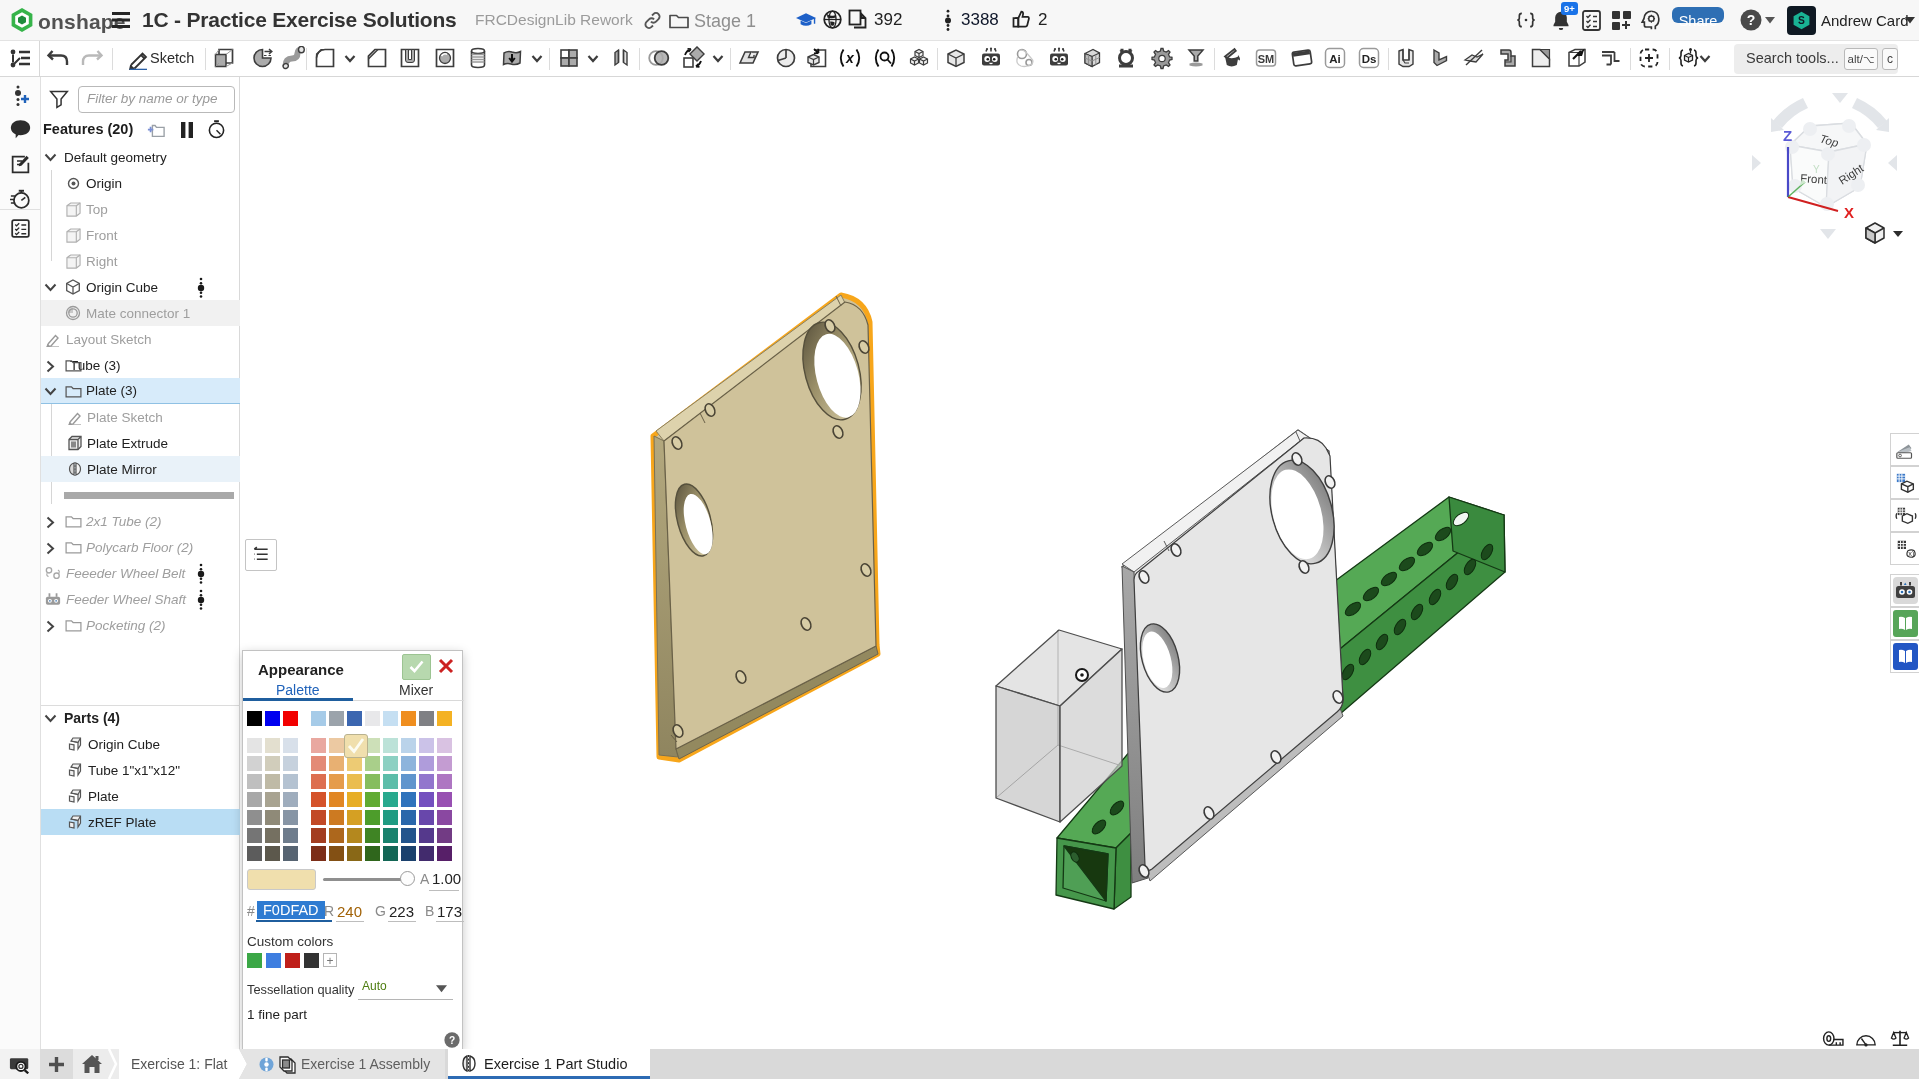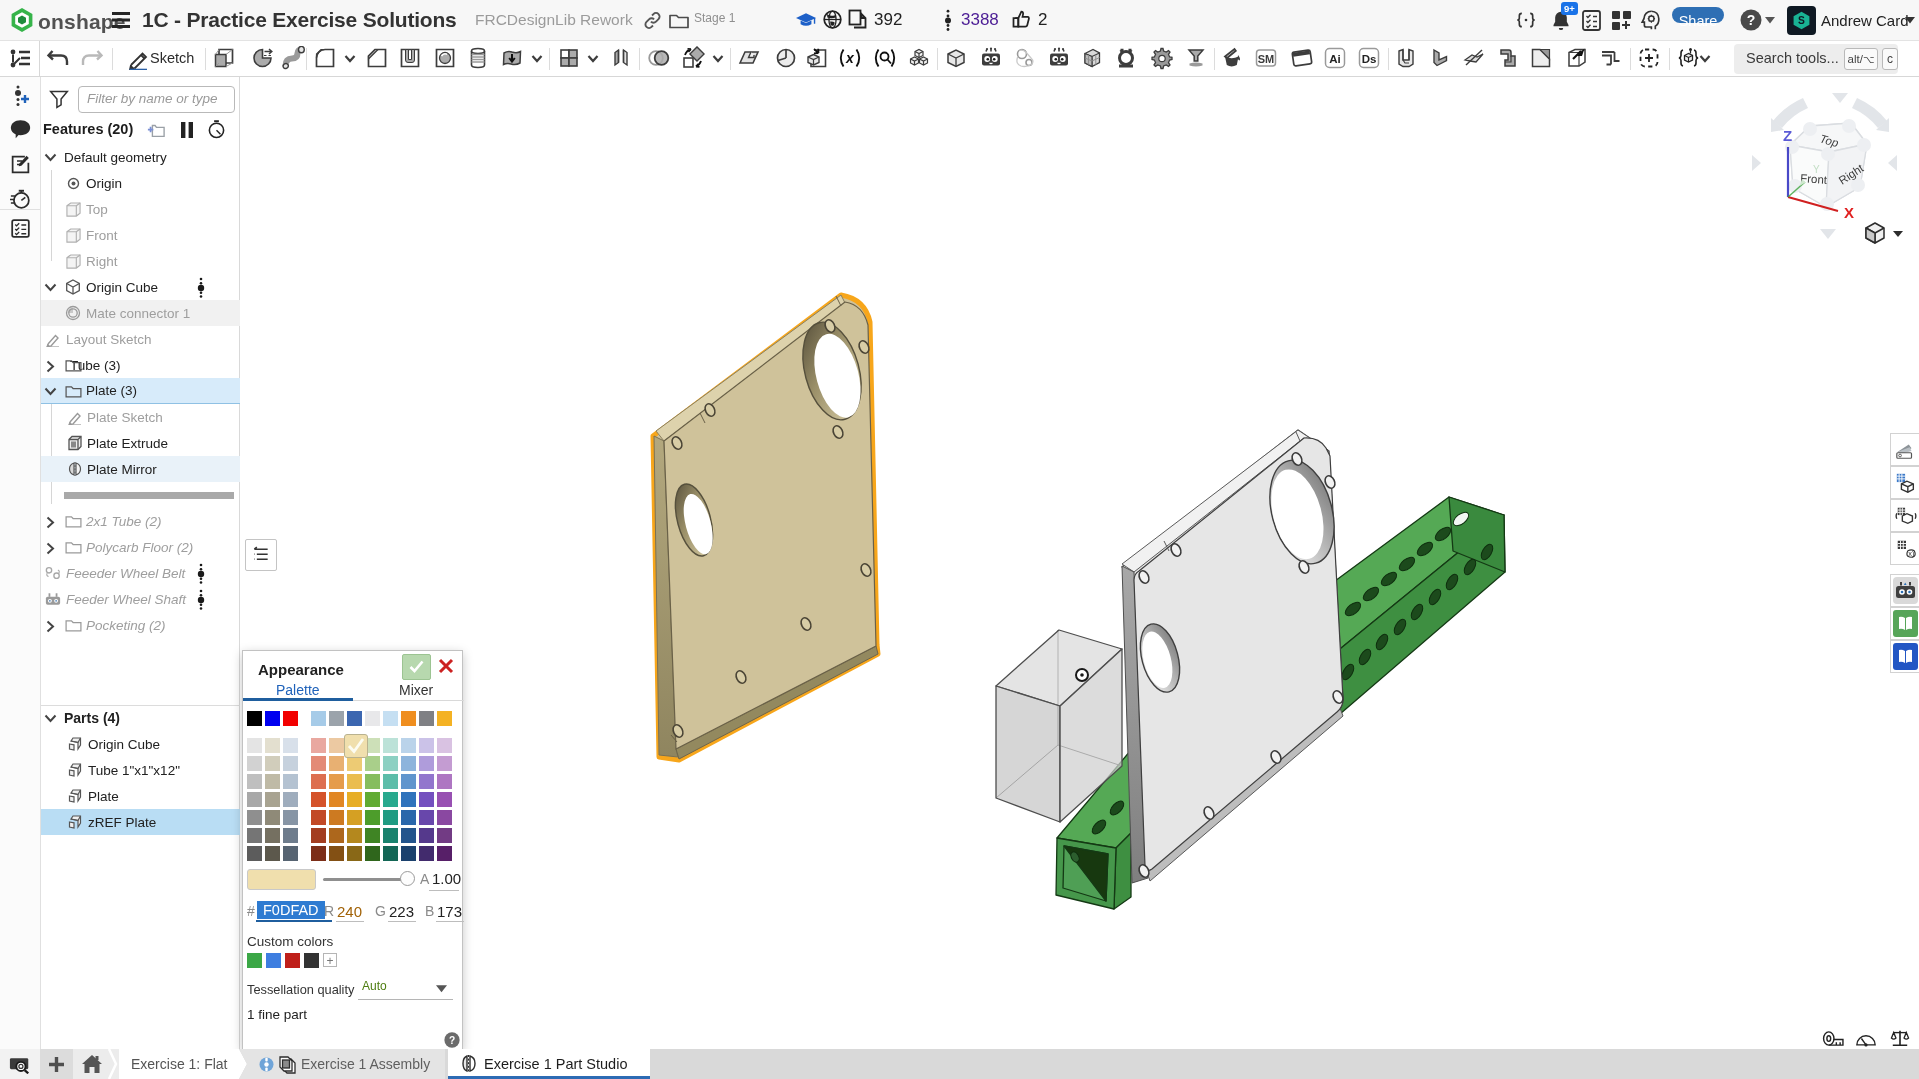--- a/index.html
+++ b/index.html
@@ -187,21 +187,21 @@
  <div class="abs" style="left:475px;top:11px;font-size:15.5px;color:#9b9b9b">FRCDesignLib Rework</div>
  
  <svg class="abs" style="left:643px;top:11px" width="19" height="19" viewBox="0 0 24 24" fill="none" stroke="#555" stroke-width="2.4">
    <path d="M10 13.5a4.5 4.5 0 0 0 6.4 0l3.2-3.2a4.5 4.5 0 0 0-6.4-6.4l-1.8 1.8"></path>
    <path d="M14 10.5a4.5 4.5 0 0 0-6.4 0l-3.2 3.2a4.5 4.5 0 0 0 6.4 6.4l1.8-1.8"></path>
  </svg>
  
  <svg class="abs" style="left:669px;top:12px" width="20" height="17" viewBox="0 0 20 17" fill="none" stroke="#4b4b4b" stroke-width="1.7">
    <path d="M1 3.5 L1 15.5 L19 15.5 L19 5.5 L9.5 5.5 L7.5 3.5 Z" stroke-linejoin="round"></path>
  </svg>
- <div class="abs" style="left:694px;top:11px;font-size:12px;color:#8f8f8f">Stage 1</div>
+ <div class="abs" style="left:694px;top:11px;font-size:18px;color:#8f8f8f">Stage 1</div>
  
  <svg class="abs" style="left:796px;top:11px" width="20" height="18" viewBox="0 0 24 20">
    <polygon points="12,2 24,7.5 12,13 0,7.5" fill="#1d60c8"></polygon>
    <path d="M5.5 10.5 L5.5 15 Q12 19 18.5 15 L18.5 10.5 L12 13.6 Z" fill="#1d60c8"></path>
    <rect x="21.4" y="7.5" width="1.7" height="7" fill="#1d60c8"></rect>
  </svg>
  
  <svg class="abs" style="left:823px;top:10px" width="19" height="19" viewBox="0 0 24 24" fill="none" stroke="#222">
    <circle cx="12" cy="12" r="10.5" stroke-width="2.2"></circle>
    <ellipse cx="12" cy="12" rx="4.5" ry="10.5" stroke-width="1.6"></ellipse>
@@ -216,21 +216,21 @@
  </svg>
  <div class="abs" style="left:874px;top:10px;font-size:17px;color:#222">392</div>
  
  <svg class="abs" style="left:944px;top:9px" width="8" height="22" viewBox="0 0 8 22" fill="#222">
    <circle cx="4" cy="2.2" r="1.4"></circle>
       <circle cx="4" cy="7" r="1.4"></circle>
       <circle cx="4" cy="11.5" r="3"></circle>
       <circle cx="4" cy="16.5" r="1.4"></circle>
       <circle cx="4" cy="20.5" r="1.4"></circle>
  </svg>
- <div class="abs" style="left:961px;top:10px;font-size:17px;color:#4c1d95">3388</div>
+ <div class="abs" style="left:961px;top:10px;font-size:17px;color:#0f172a">3388</div>
  
  <svg class="abs" style="left:1010px;top:9px" width="21" height="21" viewBox="0 0 24 24" fill="none" stroke="#222" stroke-width="2">
    <path d="M6 10.5 L9.5 10.5 L13 3 Q15 3 15 5.5 L14.3 9 L20.5 9 Q22 9.4 21.5 11.5 L19.7 18.5 Q19.3 20 17.5 20 L9.5 20 L9.5 10.8"></path>
    <path d="M4 10.5 H9.5 V20 H4 Z"></path>
  </svg>
  <div class="abs" style="left:1038px;top:10px;font-size:17px;color:#222">2</div>
  
  <svg class="abs" style="left:1516px;top:11px" width="20" height="18" viewBox="0 0 24 20" fill="none" stroke="#333" stroke-width="2">
    <path d="M7 2 Q4 2 4 5 L4 7.5 Q4 10 1.5 10 Q4 10 4 12.5 L4 15 Q4 18 7 18"></path>
    <path d="M17 2 Q20 2 20 5 L20 7.5 Q20 10 22.5 10 Q20 10 20 12.5 L20 15 Q20 18 17 18"></path>
@@ -252,21 +252,21 @@
       <rect x="11" y="0" width="8" height="8" rx="1"></rect>
       <rect x="0" y="11" width="8" height="8" rx="1"></rect>
    <path d="M15 10 v3 h3 v2 h-3 v3 h-2 v-3 h-3 v-2 h3 v-3 Z"></path>
  </svg>
  <svg class="abs" style="left:1640px;top:9px" width="21" height="22" viewBox="0 0 24 25" fill="none" stroke="#333" stroke-width="1.9">
    <path d="M13 2.5 a8.5 8.5 0 0 0-8.5 8.5 l-2 4 h2.5 v3.5 q0 2 2 2 h6 v2.5"></path>
    <path d="M13 2.5 q8 .5 8.5 8.5 q.3 6-4 8.5 l0 3.5"></path>
    <circle cx="13" cy="11" r="3" stroke-width="1.6"></circle>
    <path d="M13 6.5 V8 M13 14 V15.5 M8.8 11 H10.3 M15.7 11 H17.2 M10 8 l1 1 M16 8 l-1 1 M10 14 l1-1 M16 14 l-1-1" stroke-width="1.4"></path>
  </svg>
- <div class="abs" style="left:1672px;top:7px;width:52px;height:16px;background:#2e6fb4;border-radius:11px;color:#fff;font-size:14.5px;text-align:center;line-height:28px">Share</div>
+ <div class="abs" style="left:1672px;top:7px;width:52px;height:16px;background:#2e6fb4;border-radius:6px;color:#fff;font-size:14.5px;text-align:center;line-height:28px">Share</div>
  <svg class="abs" style="left:1740px;top:9px" width="22" height="22" viewBox="0 0 22 22">
    <circle cx="11" cy="11" r="10.5" fill="#4a4a4a"></circle>
    <text x="11" y="16" font-size="14" font-weight="bold" fill="#fff" text-anchor="middle">?</text>
  </svg>
  <svg class="abs" style="left:1765px;top:17px" width="10" height="7" viewBox="0 0 10 7">
       <polygon points="0,0 10,0 5,6.5" fill="#555"></polygon>
     </svg>
  <div class="abs" style="left:1787px;top:6px;width:29px;height:29px;background:#0f1923;border-radius:4px"></div>
  <svg class="abs" style="left:1792px;top:11px" width="19" height="19" viewBox="0 0 24 24">
    <polygon points="12,1 22,6.5 22,17.5 12,23 2,17.5 2,6.5" fill="#19b394"></polygon>

